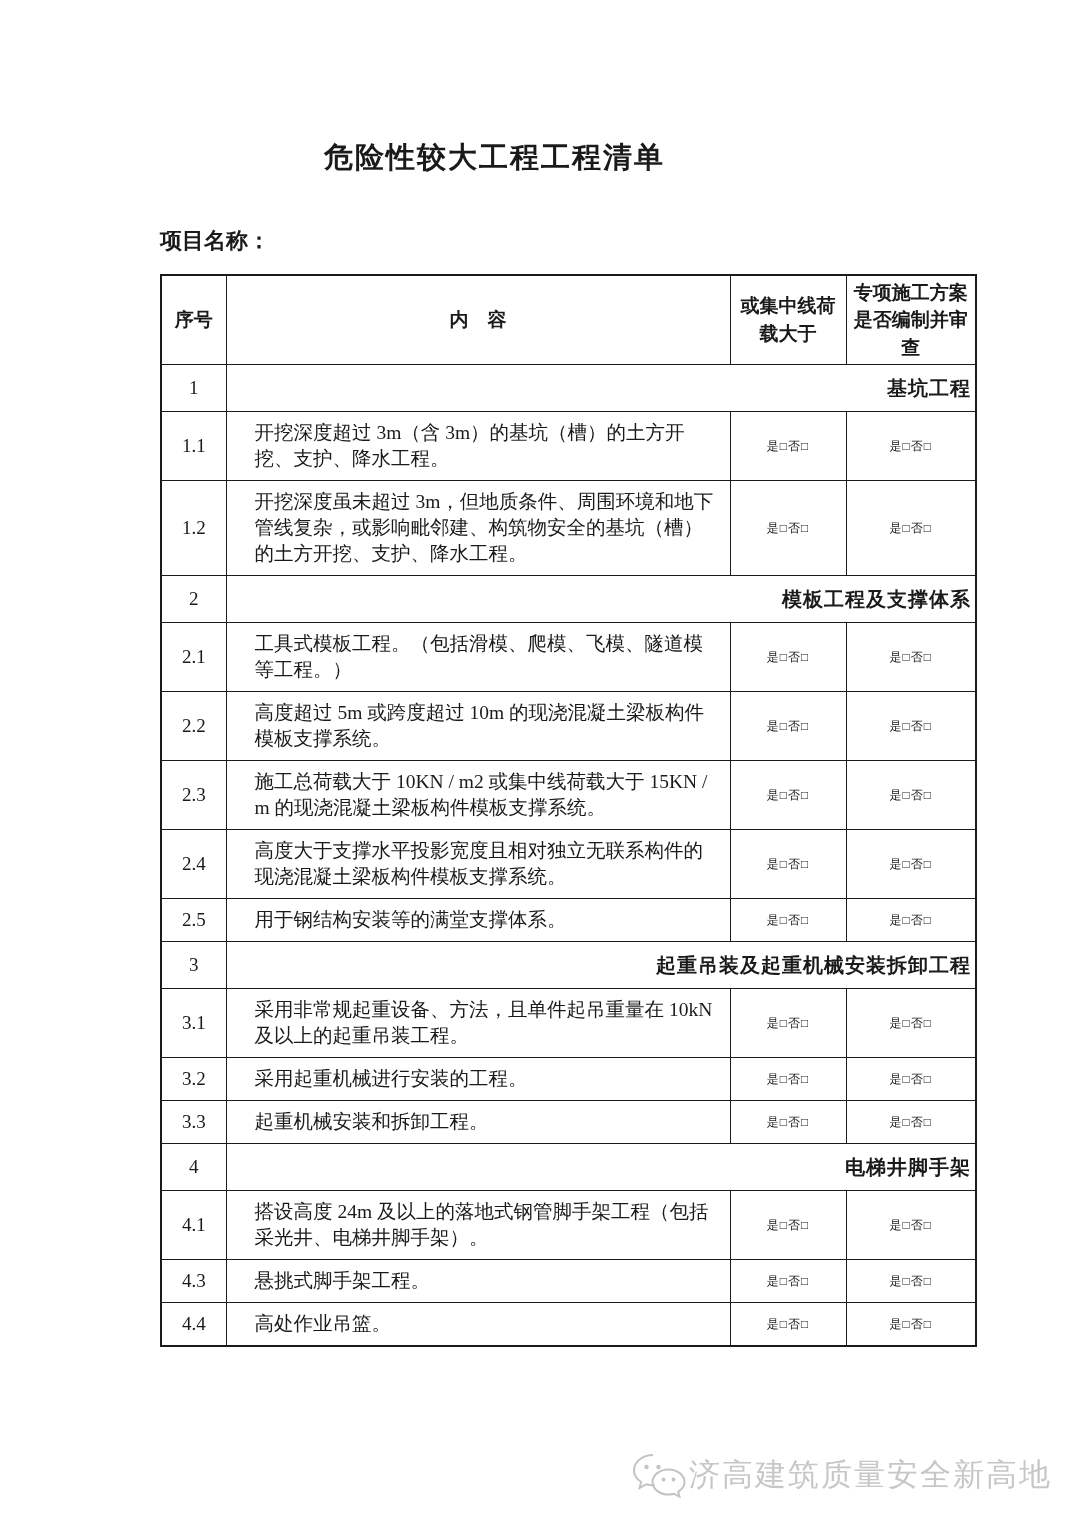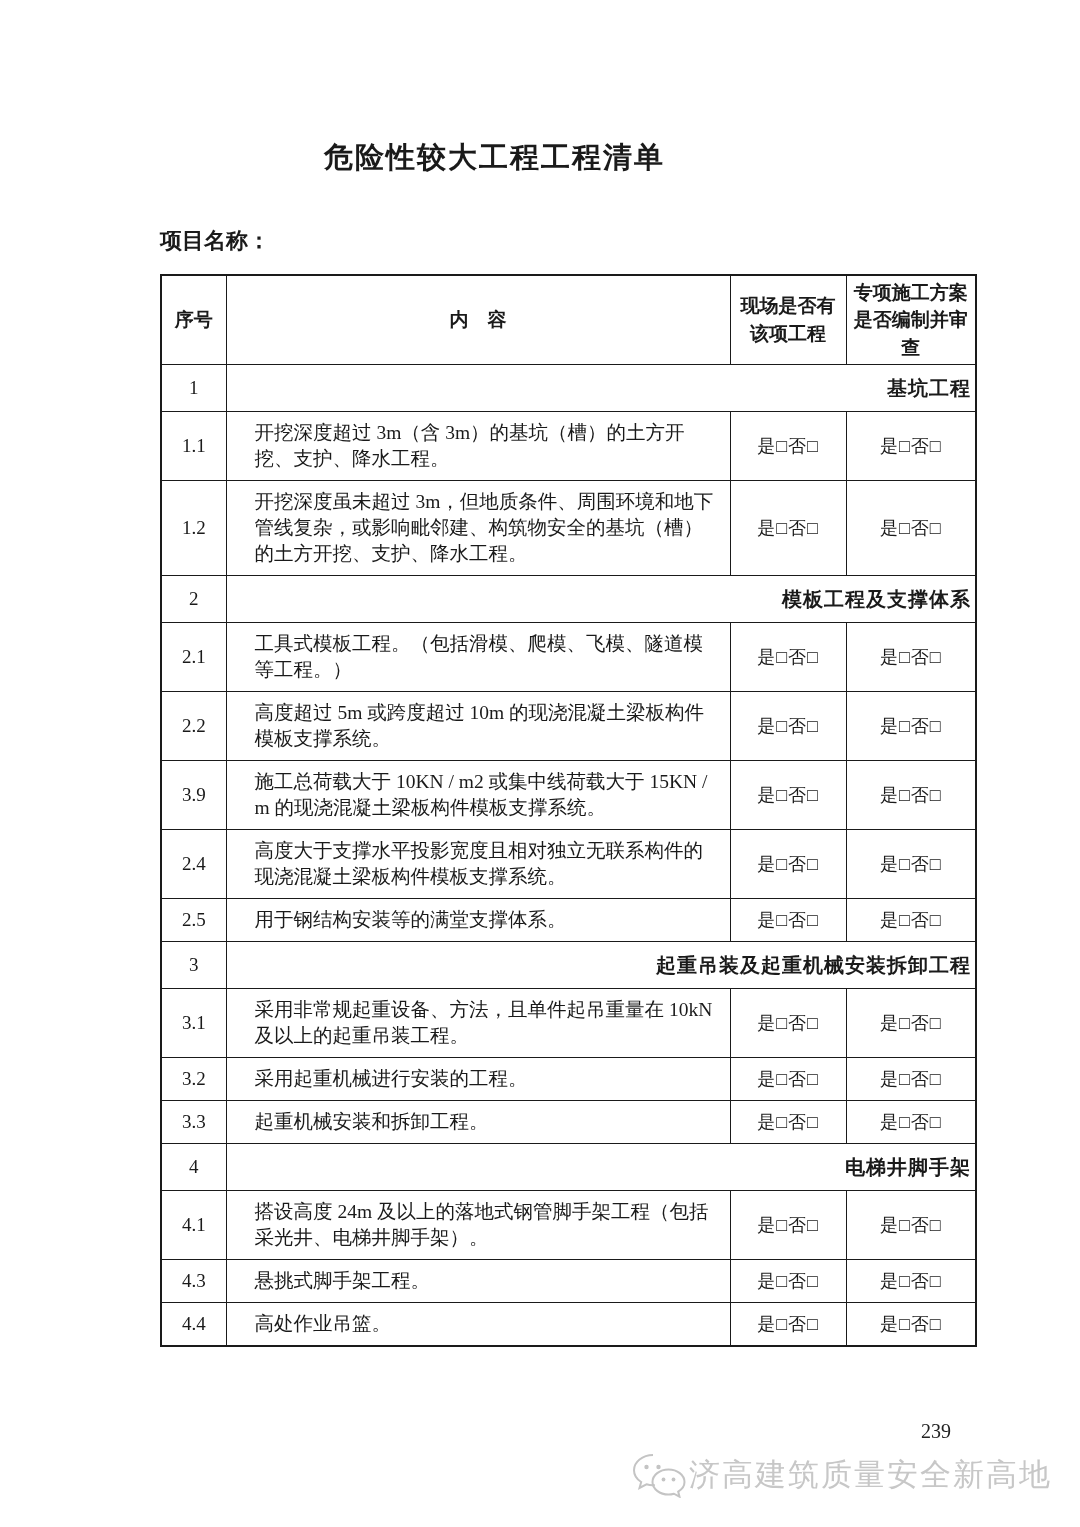--- a/index.html
+++ b/index.html
@@ -77,21 +77,21 @@
     padding: 8px 2px;
   }
   td.content-cell {
     font-size: 19.5px;
     line-height: 26px;
     padding: 8px 10px 8px 28px;
     text-align: left;
   }
   td.check-cell {
     text-align: center;
-    font-size: 18px;
+    font-size: 12px;
     white-space: nowrap;
     padding: 8px 2px;
     letter-spacing: 1px;
   }
   tr.item-row td {
     min-height: 44px;
   }
   .page-number {
     position: absolute;
     left: 160px;
@@ -138,21 +138,21 @@
       <colgroup>
         <col style="width:65px">
         <col style="width:504px">
         <col style="width:116px">
         <col style="width:130px">
       </colgroup>
       <thead>
         <tr>
           <th>序号</th>
           <th>内　容</th>
-          <th>现场是否有该项工程</th>
+          <th>或集中线荷载大于</th>
           <th>专项施工方案是否编制并审查</th>
         </tr>
       </thead>
       <tbody>
           <tr class="section-row">
             <td class="no-cell">1</td>
             <td class="section-title" colspan="3">基坑工程</td>
           </tr>
           <tr class="item-row">
             <td class="no-cell">1.1</td>
@@ -176,21 +176,21 @@
             <td class="check-cell">是□否□</td>
             <td class="check-cell">是□否□</td>
           </tr>
           <tr class="item-row">
             <td class="no-cell">2.2</td>
             <td class="content-cell">高度超过 5m 或跨度超过 10m 的现浇混凝土梁板构件模板支撑系统。</td>
             <td class="check-cell">是□否□</td>
             <td class="check-cell">是□否□</td>
           </tr>
           <tr class="item-row">
-            <td class="no-cell">3.9</td>
+            <td class="no-cell">2.3</td>
             <td class="content-cell">施工总荷载大于 10KN / m2 或集中线荷载大于 15KN / m 的现浇混凝土梁板构件模板支撑系统。</td>
             <td class="check-cell">是□否□</td>
             <td class="check-cell">是□否□</td>
           </tr>
           <tr class="item-row">
             <td class="no-cell">2.4</td>
             <td class="content-cell">高度大于支撑水平投影宽度且相对独立无联系构件的现浇混凝土梁板构件模板支撑系统。</td>
             <td class="check-cell">是□否□</td>
             <td class="check-cell">是□否□</td>
           </tr>
@@ -241,21 +241,20 @@
           <tr class="item-row">
             <td class="no-cell">4.4</td>
             <td class="content-cell">高处作业吊篮。</td>
             <td class="check-cell">是□否□</td>
             <td class="check-cell">是□否□</td>
           </tr>
         </tbody>
     </table>
   </div>
 
-  <div class="page-number">239</div>
 
   <div class="watermark">
     <span class="wechat-icon">
       <svg width="56" height="46" viewBox="0 0 56 46">
         <g fill="none" stroke="#c4c4c4" stroke-width="2">
           <path d="M22 3 C11.5 3 3 9.8 3 18.2 c0 4.8 2.8 9 7.2 11.8 L8.5 36 l7 -3.7 c2 .6 4.2 .9 6.5 .9 .6 0 1.2 0 1.8 -.1"></path>
           <path d="M37.5 17.5 c-8.8 0 -16 5.6 -16 12.5 s7.2 12.5 16 12.5 c1.9 0 3.7 -.3 5.4 -.8 l5.6 3 -1.3 -5.1 c3.8 -2.3 6.3 -5.7 6.3 -9.6 0 -6.9 -7.2 -12.5 -16 -12.5 z"></path>
         </g>
         <circle cx="15.5" cy="15" r="2.2" fill="#c4c4c4"></circle>
         <circle cx="27.5" cy="15" r="2.2" fill="#c4c4c4"></circle>

